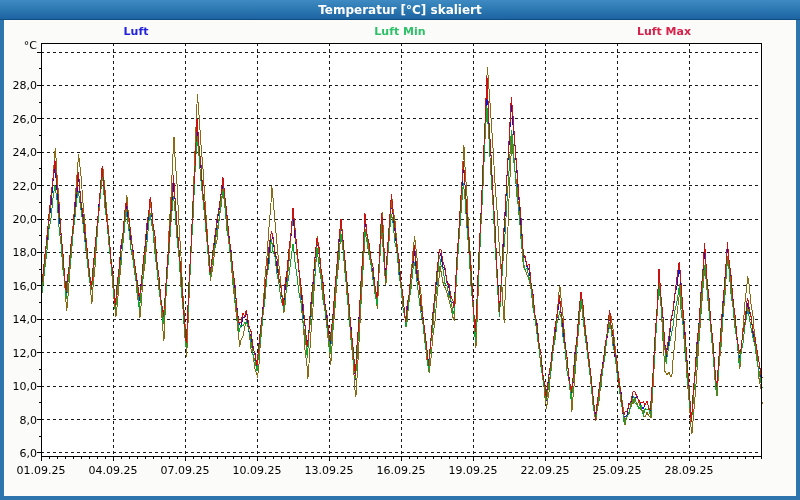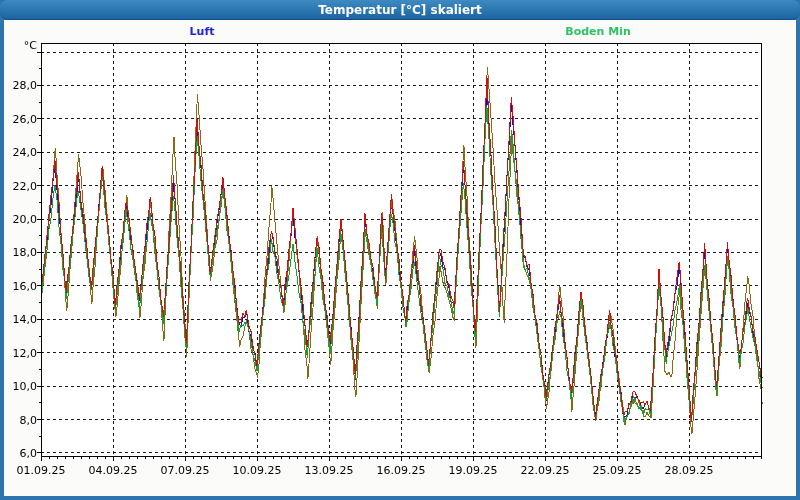--- a/index.html
+++ b/index.html
@@ -7,21 +7,21 @@
   .window{
     position:relative;width:800px;height:500px;
     font-family:"DejaVu Sans","Liberation Sans",sans-serif;
     background:#2e74ad;overflow:hidden;
   }
   .titlebar{
     position:absolute;left:0;top:0;width:800px;height:20px;
     background:linear-gradient(#3f8ac2 0%,#2a76b0 55%,#1d63a2 100%);
     border-bottom:1px solid #114d82;
     color:#ffffff;font-size:12px;font-weight:bold;
-    display:flex;align-items:center;justify-content:center;border-radius:8px;
+    display:flex;align-items:center;justify-content:center;
   }
   .panel{
     position:absolute;left:4px;top:20px;width:792px;height:476px;
     background:#fbfcf9;
   }
   .legend{
     position:absolute;left:0;top:2px;width:792px;height:18px;
     display:flex;
   }
   .legend .item{
@@ -34,21 +34,22 @@
 </head>
 <body>
 
 <div class="window">
   <div class="titlebar">
     <span>Temperatur [°C] skaliert</span>
   </div>
   <div class="panel">
     <div class="legend">
       <span class="item" style="color: rgb(34, 34, 221);">Luft</span>
-      <span class="item" style="color: rgb(47, 193, 104);">Boden Min</span>
+      <span class="item" style="color: rgb(47, 193, 104);">Luft Min</span>
+      <span class="item" style="color: rgb(214, 34, 76);">Luft Max</span>
     </div>
     <svg class="chart" id="chart" width="792" height="476" viewBox="0 0 792 476">
         <rect x="37" y="23" width="720" height="413" fill="#ffffff"></rect>
         <g stroke="#1a1a1a" stroke-width="1" stroke-dasharray="3,3" shape-rendering="crispEdges">
           <line x1="37" y1="32" x2="757" y2="32"></line>
           <line x1="37" y1="65.416" x2="757" y2="65.416"></line>
           <line x1="37" y1="98.832" x2="757" y2="98.832"></line>
           <line x1="37" y1="132.248" x2="757" y2="132.248"></line>
           <line x1="37" y1="165.664" x2="757" y2="165.664"></line>
           <line x1="37" y1="199.07999999999998" x2="757" y2="199.07999999999998"></line>

